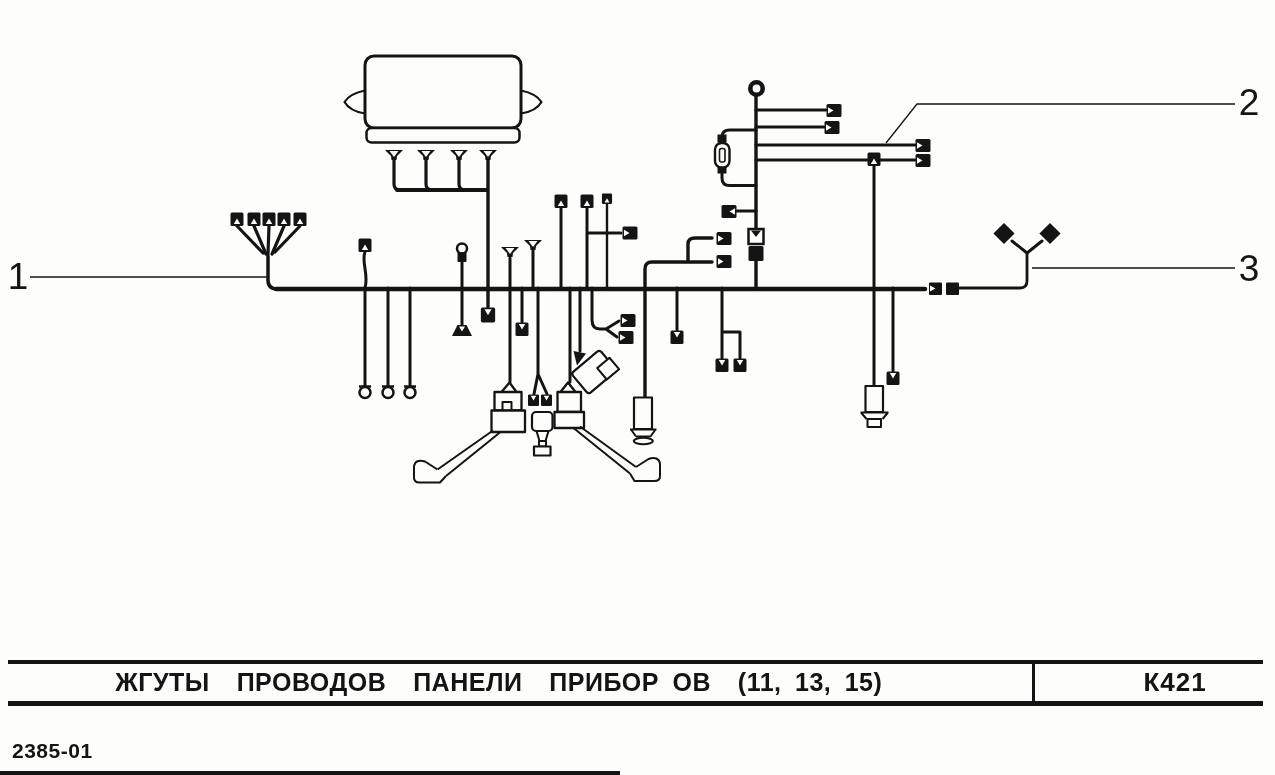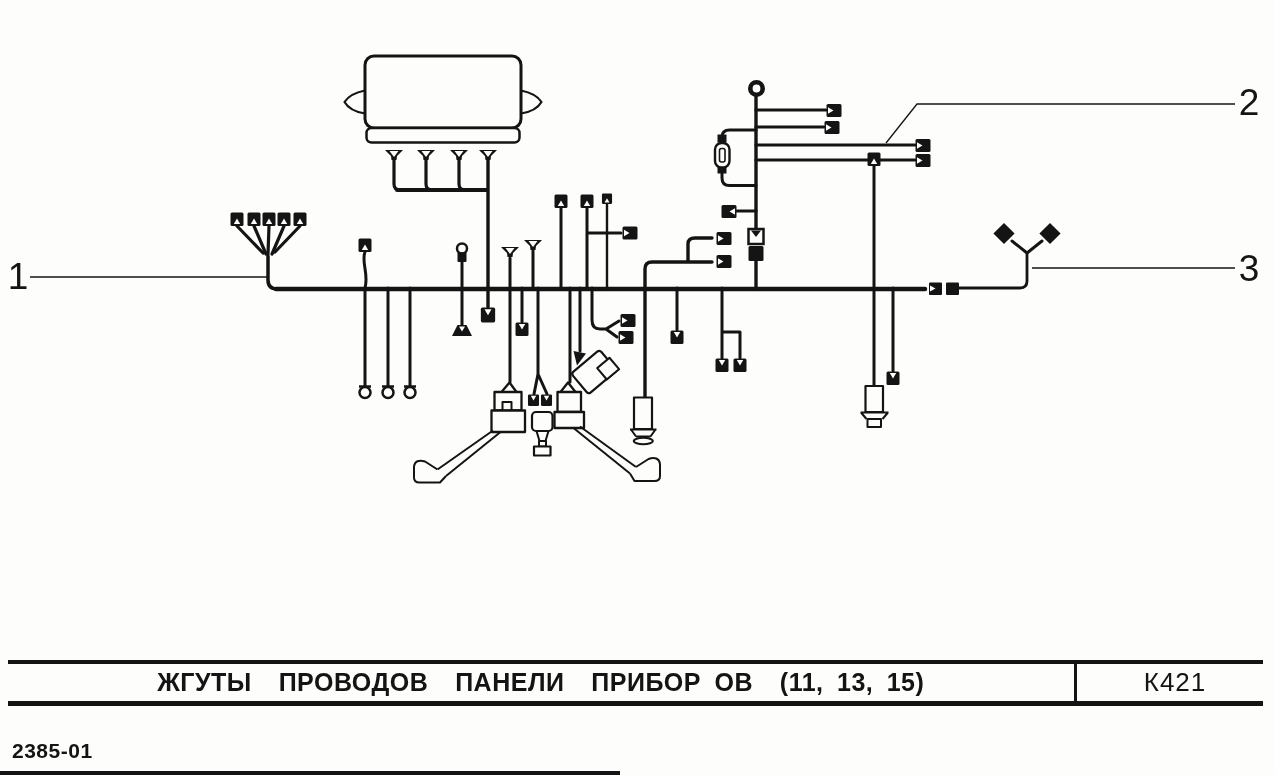--- a/index.html
+++ b/index.html
@@ -2,26 +2,26 @@
 <html><head>
 <meta charset="utf-8">
 <style>
   html,body{margin:0;padding:0;background:#fff;}
   .page{position:relative;width:1275px;height:775px;background:#fdfdfb;overflow:hidden;
         font-family:"Liberation Sans",sans-serif;color:#141414;}
   svg{position:absolute;left:0;top:0;}
   svg text{font-family:"Liberation Sans",sans-serif;fill:#141414;}
   .callout{font-size:37px;font-weight:400;}
   .titleblock{position:absolute;left:8px;top:660px;width:1255px;height:46px;box-sizing:border-box;
-      border-top:4px solid #141414;border-bottom:5px solid #141414;display:flex;align-items:stretch;}
+      border-top:4px solid #141414;border-bottom:5px solid #141414;display:flex;align-items:stretch;gap:42px;}
   .titleblock .cell-title{flex:1;display:flex;align-items:center;justify-content:center;
       font-weight:bold;font-size:25px;letter-spacing:.5px;word-spacing:6px;white-space:pre;}
   .titleblock .vdiv{width:3.5px;background:#141414;}
   .titleblock .cell-code{width:176px;display:flex;align-items:center;justify-content:center;
-      font-weight:normal;font-size:26px;letter-spacing:1px;padding-left:10px;}
+      font-weight:bold;font-size:26px;letter-spacing:1px;padding-left:10px;}
   .docnum{position:absolute;left:12px;top:739px;font-weight:bold;font-size:21px;letter-spacing:.5px;}
   .edge-strip{position:absolute;left:0;top:771px;width:620px;height:4px;background:#141414;}
 </style>
 </head>
 <body>
 
 <div class="page">
 
   <svg width="1275" height="655" viewBox="0 0 1275 655">
     <defs>

